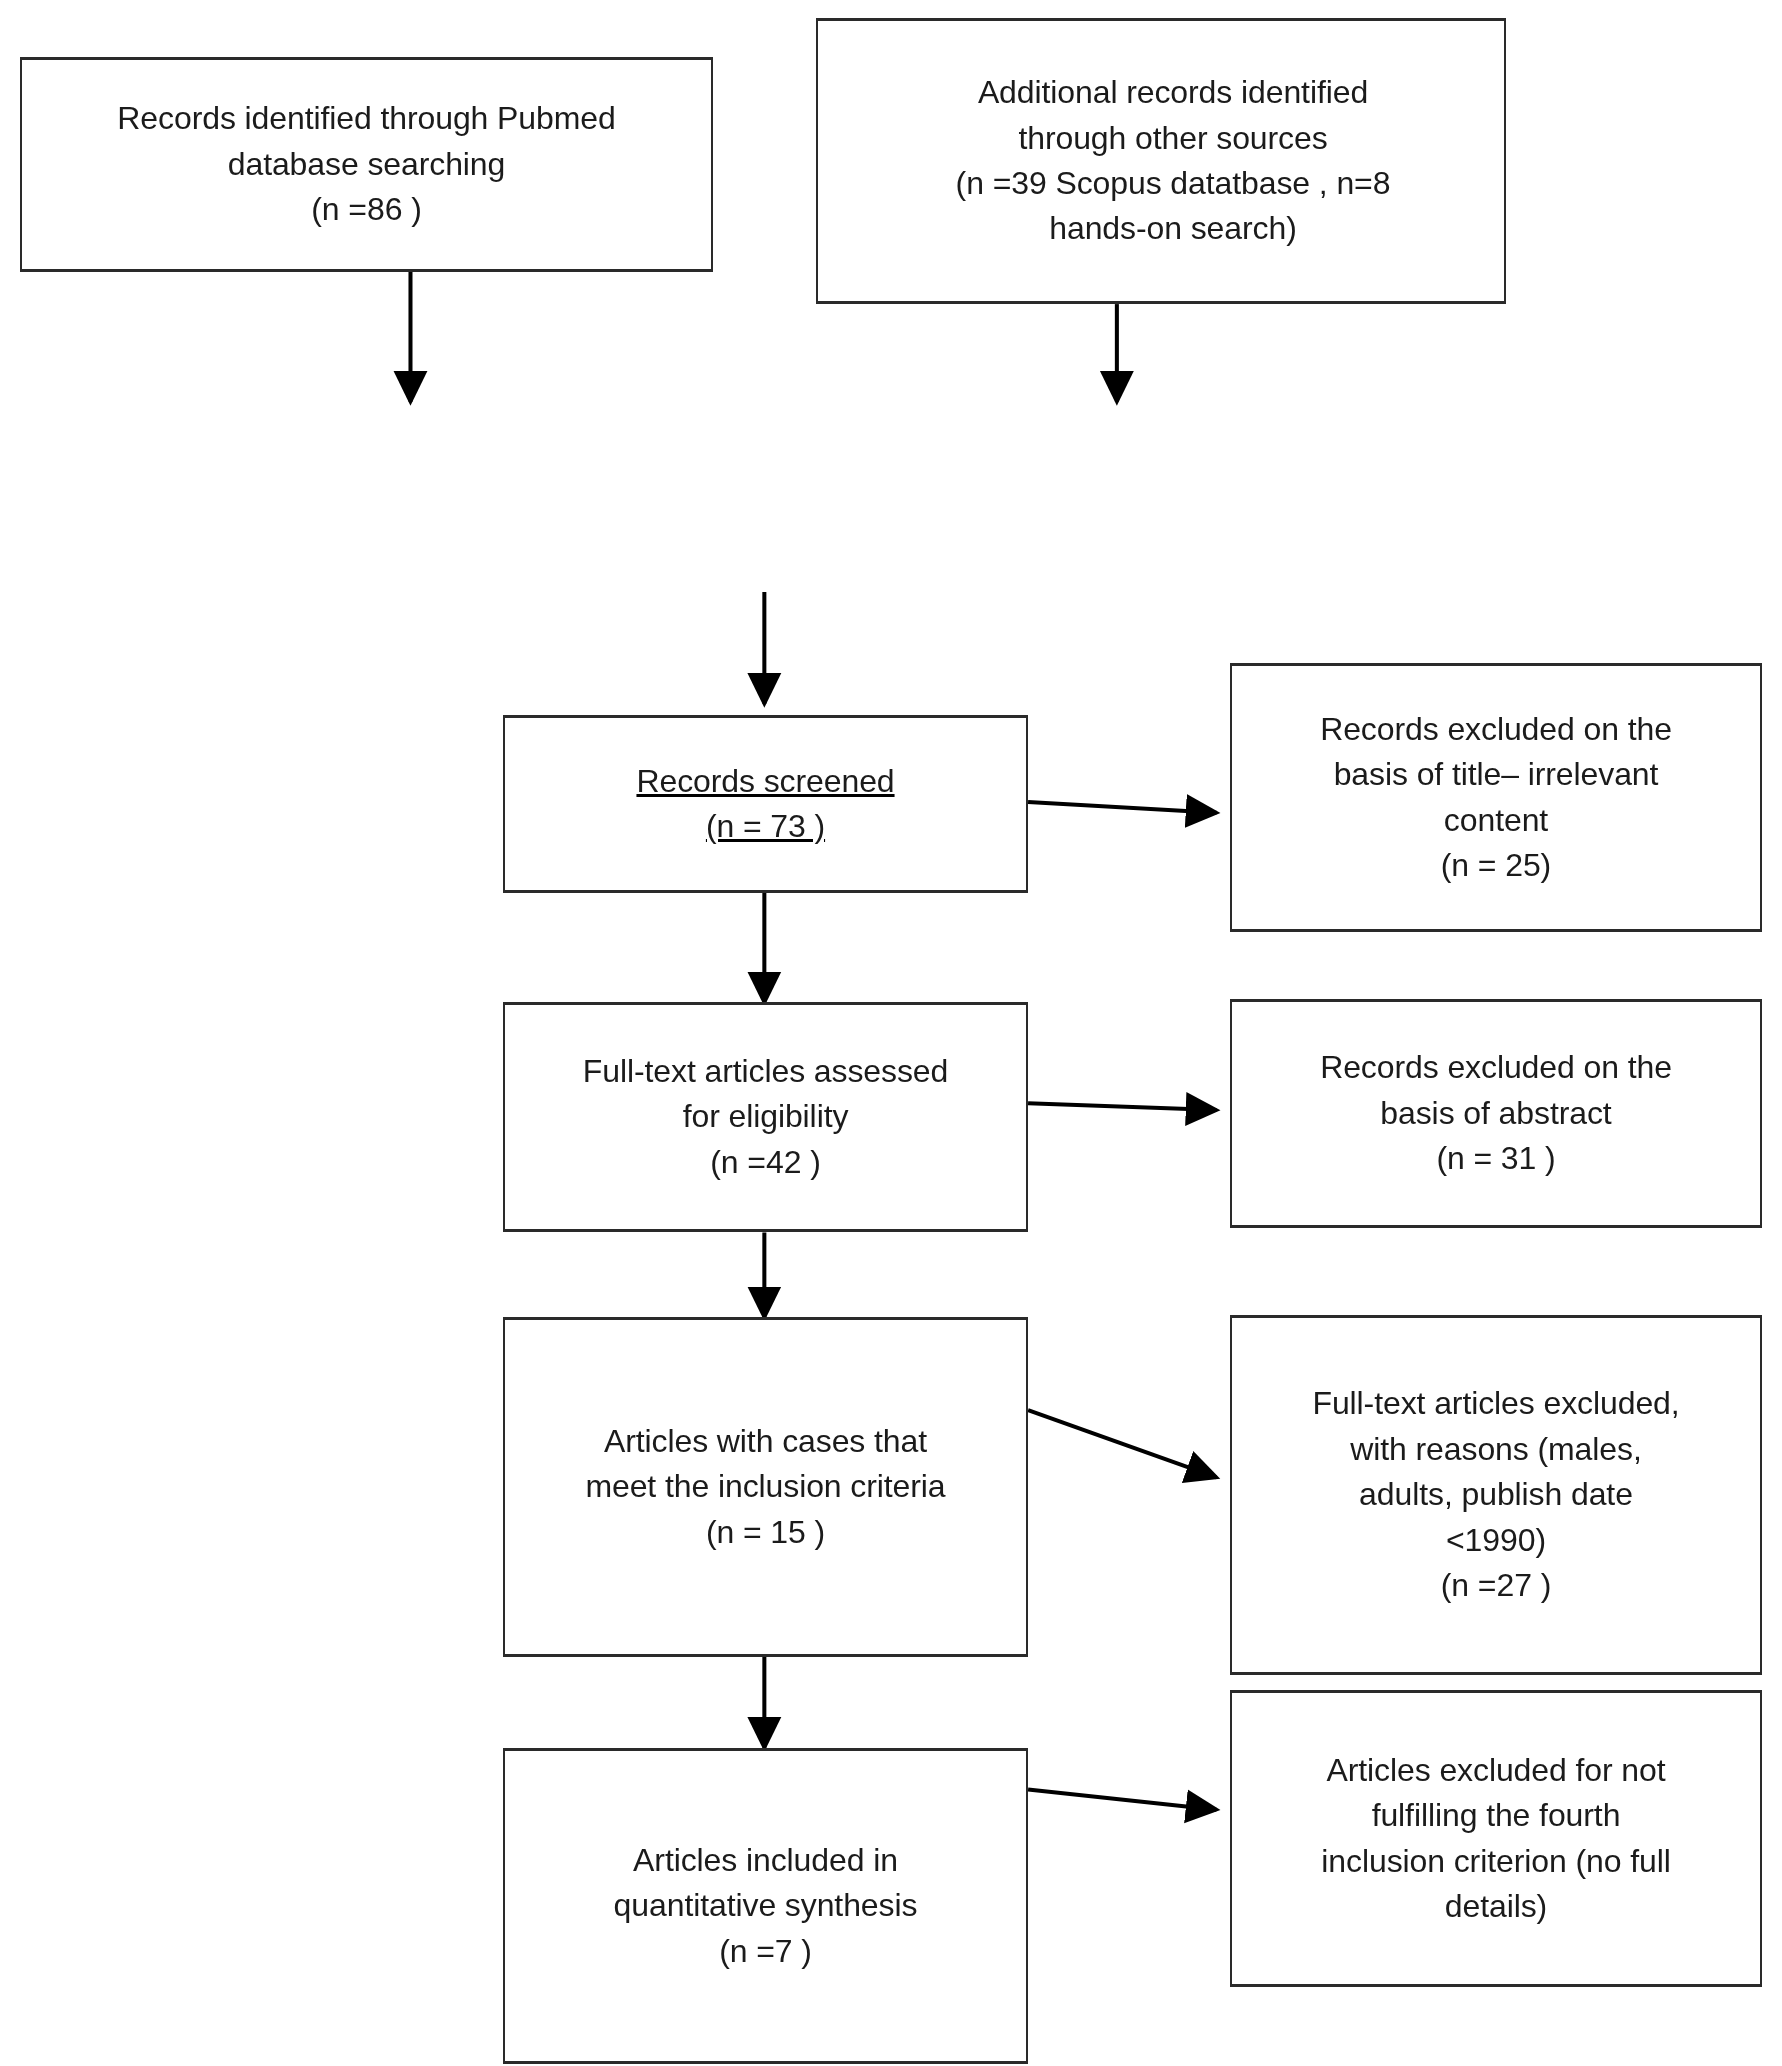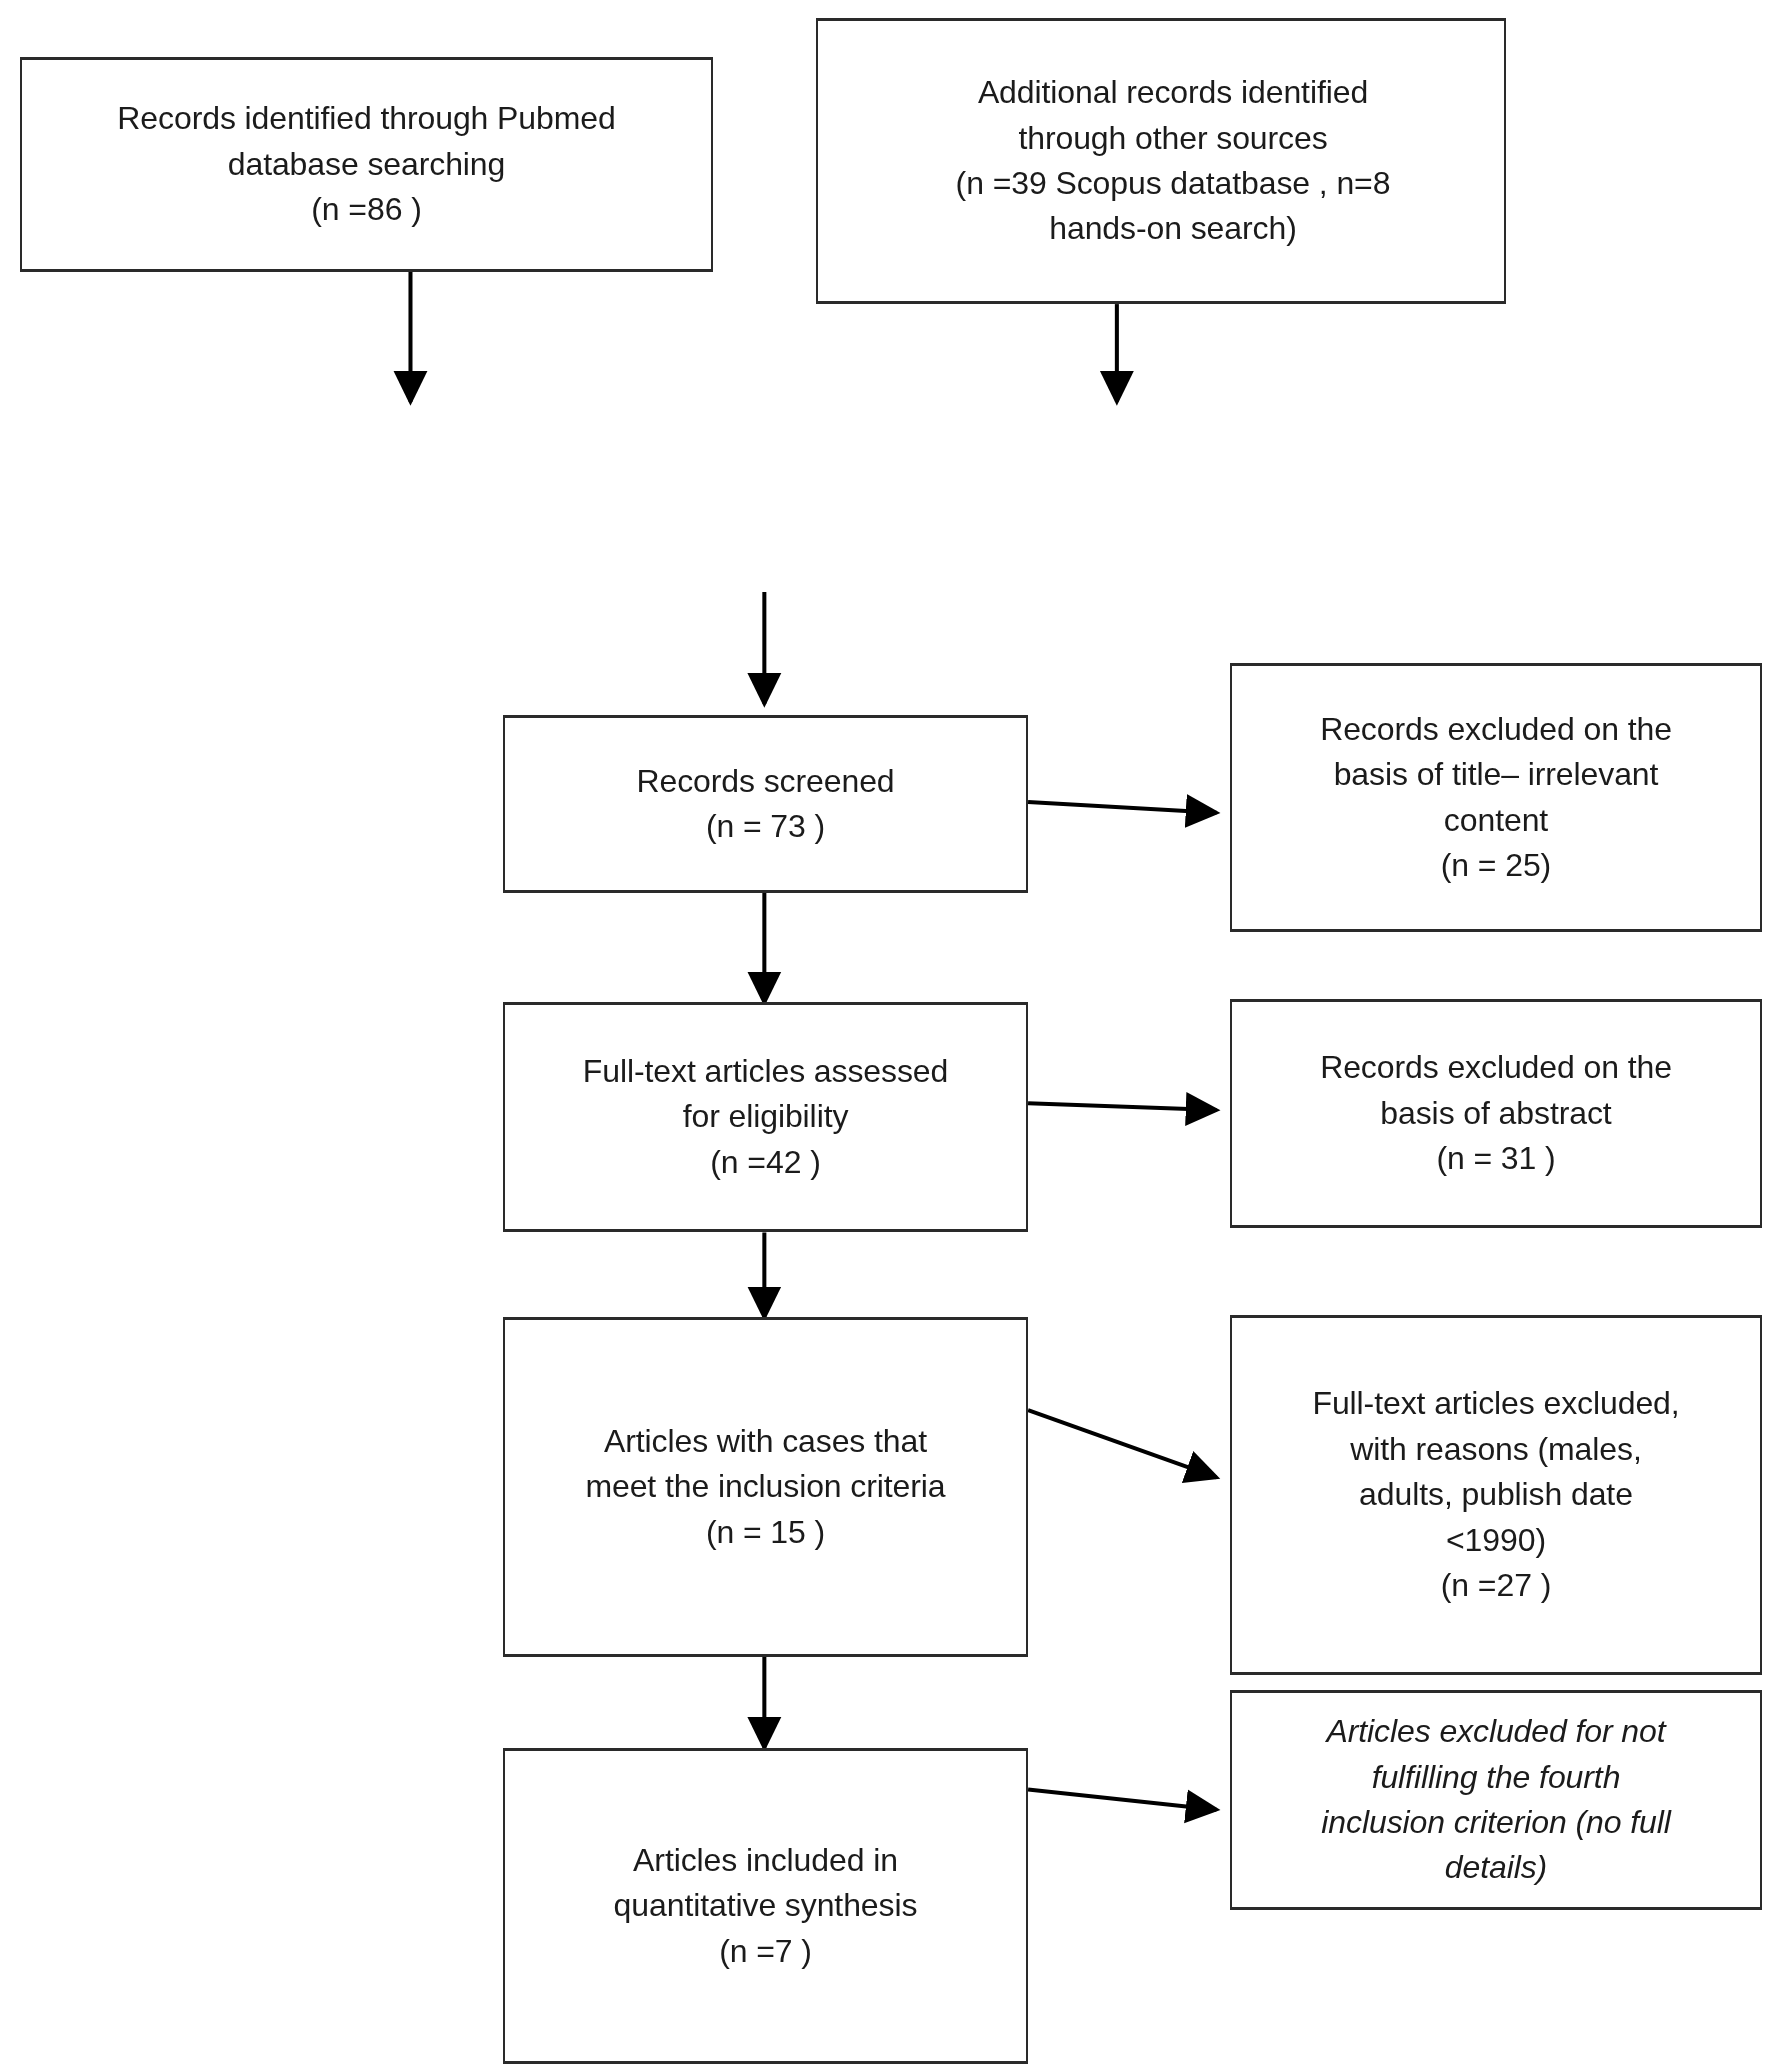--- a/index.html
+++ b/index.html
@@ -119,21 +119,21 @@
   </div>
 
   <div class="node" style="left:816px; top:18px; width:690px; height:286px;padding-left:36px;">
     <span class="node-text">Additional records identified
 through other sources
 (n =39  Scopus datatbase  , n=8
 hands-on search)</span>
   </div>
 
 
-  <div class="node" style="left:503px; top:715px; width:525px; height:178px;">
+  <div class="node" style="left:503px; top:715px; width:525px; height:178px;text-decoration:underline;">
     <span class="node-text">Records screened
 (n = 73 )</span>
   </div>
 
   <div class="node" style="left:1230px; top:663px; width:532px; height:269px;">
     <span class="node-text">Records excluded on the
 basis of title– irrelevant
 content
 (n = 25)</span>
   </div>
@@ -163,21 +163,21 @@
 &lt;1990)
 (n =27 )</span>
   </div>
 
   <div class="node" style="left:503px; top:1748px; width:525px; height:316px;">
     <span class="node-text">Articles included in
 quantitative synthesis
 (n =7 )</span>
   </div>
 
-  <div class="node" style="left:1230px; top:1690px; width:532px; height:220px;font-style:italic;">
+  <div class="node" style="left:1230px; top:1690px; width:532px; height:297px;">
     <span class="node-text">Articles excluded for not
 fulfilling the fourth
 inclusion criterion (no full
 details)</span>
   </div>
 
 </div>
 
 
 </body></html>

